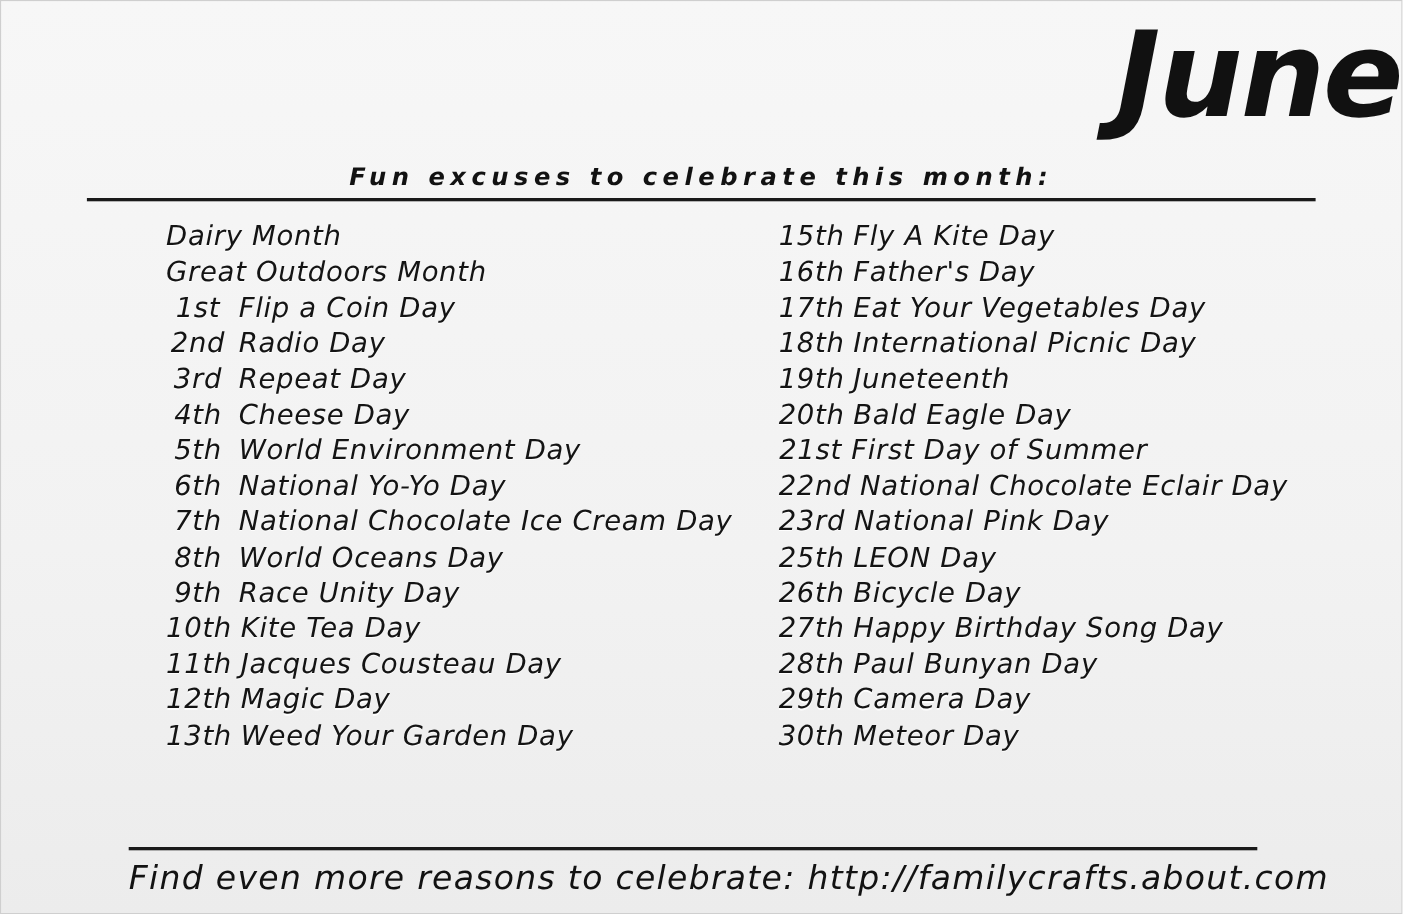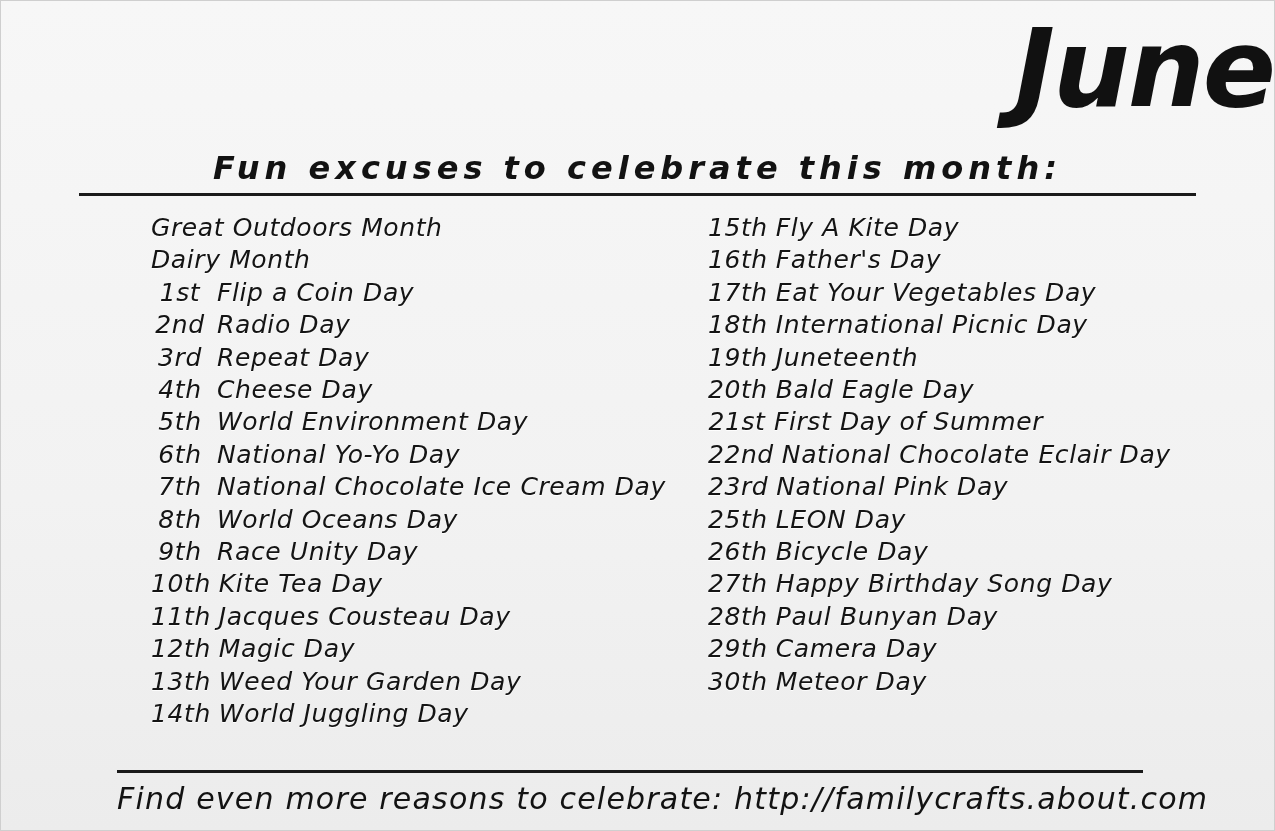--- a/index.html
+++ b/index.html
@@ -37,21 +37,21 @@
     color: #111;
   }
   .subtitle-wrap {
     margin-top: 26px;
     padding: 0 78px;
   }
   .subtitle {
     text-align: center;
     font-style: italic;
     font-weight: bold;
-    font-size: 32px;
+    font-size: 22px;
     letter-spacing: 5px;
     color: #121212;
     padding-bottom: 6px;
     border-bottom: 3px solid #1a1a1a;
   }
   .columns {
     display: flex;
     margin-top: 16px;
     padding: 0 96px 0 150px;
     box-sizing: border-box;
@@ -108,36 +108,35 @@
 <div class="page">
 
   <div class="title">June</div>
 
   <div class="subtitle-wrap">
     <div class="subtitle">Fun excuses to celebrate this month:</div>
   </div>
 
   <div class="columns">
     <div class="col left" id="left-col">
+        <div class="entry"><span class="num empty"></span><span>Dairy Month</span></div>
         <div class="entry"><span class="num empty"></span><span>Great Outdoors Month</span></div>
-        <div class="entry"><span class="num empty"></span><span>Dairy Month</span></div>
         <div class="entry"><span class="num">1st</span><span>Flip a Coin Day</span></div>
         <div class="entry"><span class="num">2nd</span><span>Radio Day</span></div>
         <div class="entry"><span class="num">3rd</span><span>Repeat Day</span></div>
         <div class="entry"><span class="num">4th</span><span>Cheese Day</span></div>
         <div class="entry"><span class="num">5th</span><span>World Environment Day</span></div>
         <div class="entry"><span class="num">6th</span><span>National Yo-Yo Day</span></div>
         <div class="entry"><span class="num">7th</span><span>National Chocolate Ice Cream Day</span></div>
         <div class="entry"><span class="num">8th</span><span>World Oceans Day</span></div>
         <div class="entry"><span class="num">9th</span><span>Race Unity Day</span></div>
         <div class="entry"><span class="num">10th</span><span>Kite Tea Day</span></div>
         <div class="entry"><span class="num">11th</span><span>Jacques Cousteau Day</span></div>
         <div class="entry"><span class="num">12th</span><span>Magic Day</span></div>
         <div class="entry"><span class="num">13th</span><span>Weed Your Garden Day</span></div>
-        <div class="entry"><span class="num">14th</span><span>World Juggling Day</span></div>
       </div>
     <div class="col right" id="right-col">
         <div class="entry"><span class="num">15th</span><span>Fly A Kite Day</span></div>
         <div class="entry"><span class="num">16th</span><span>Father's Day</span></div>
         <div class="entry"><span class="num">17th</span><span>Eat Your Vegetables Day</span></div>
         <div class="entry"><span class="num">18th</span><span>International Picnic Day</span></div>
         <div class="entry"><span class="num">19th</span><span>Juneteenth</span></div>
         <div class="entry"><span class="num">20th</span><span>Bald Eagle Day</span></div>
         <div class="entry"><span class="num">21st</span><span>First Day of Summer</span></div>
         <div class="entry"><span class="num">22nd</span><span>National Chocolate Eclair Day</span></div>

